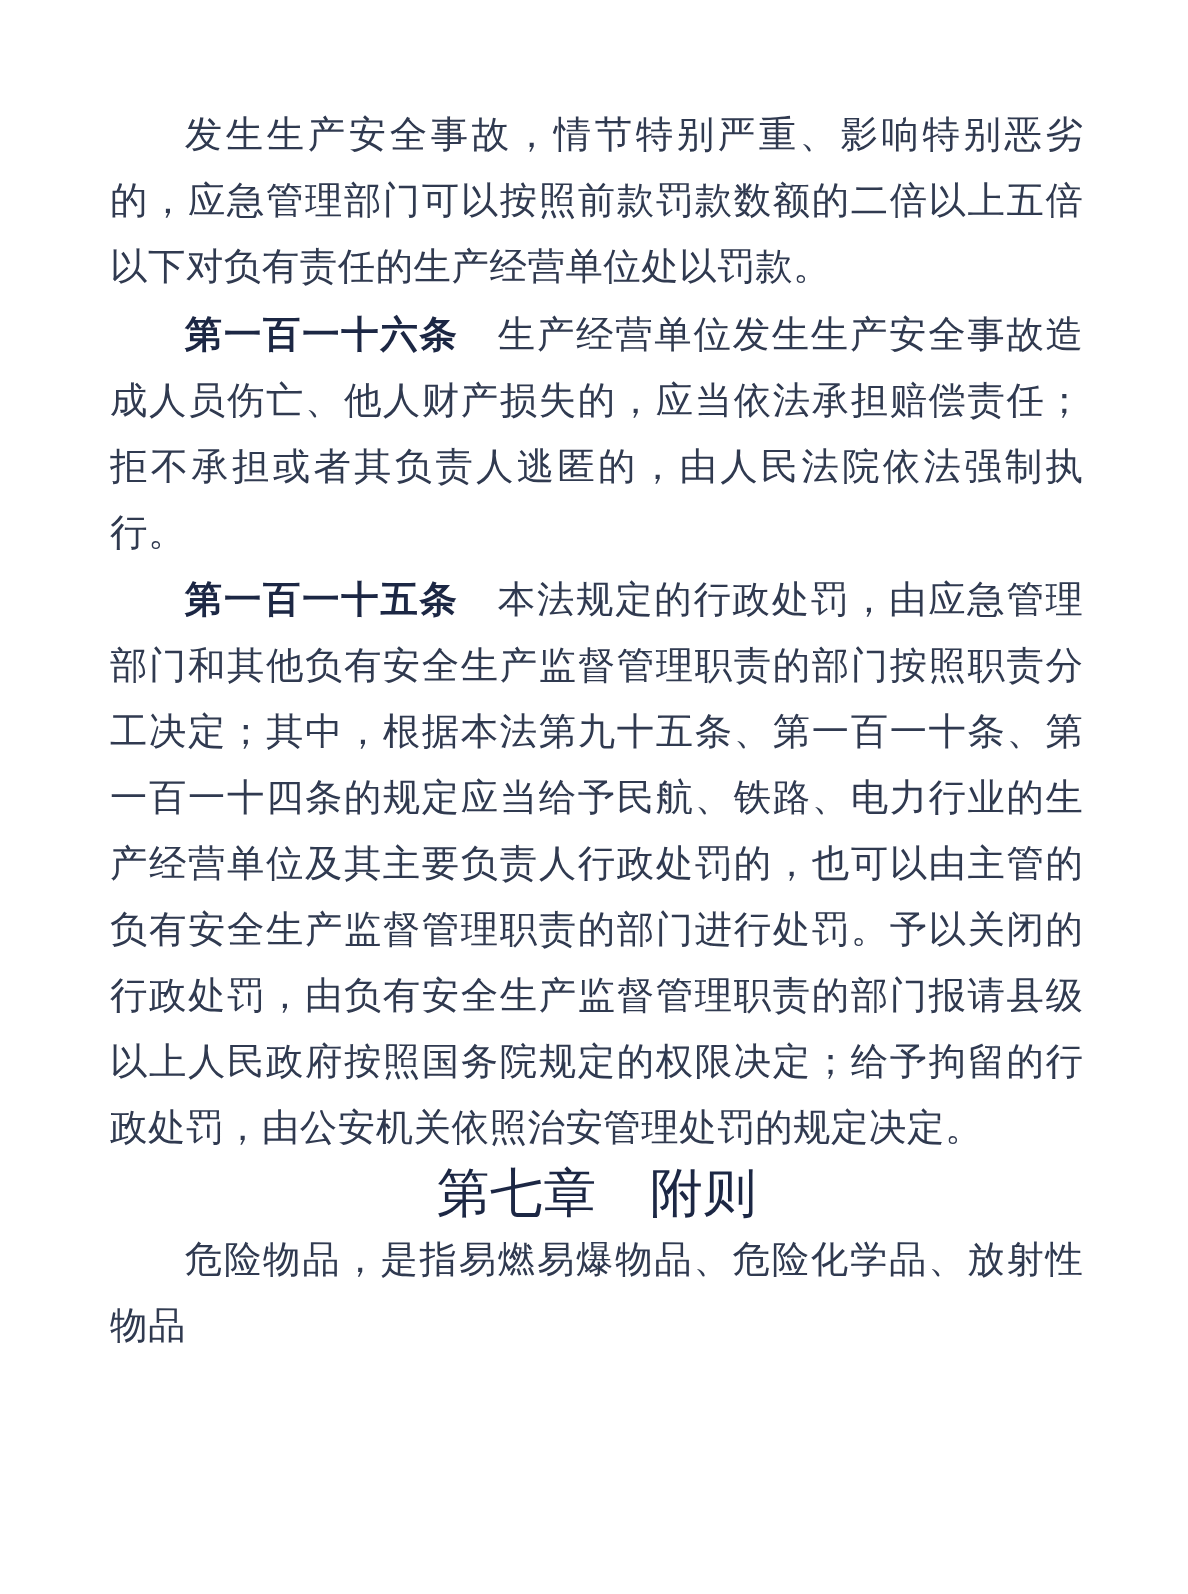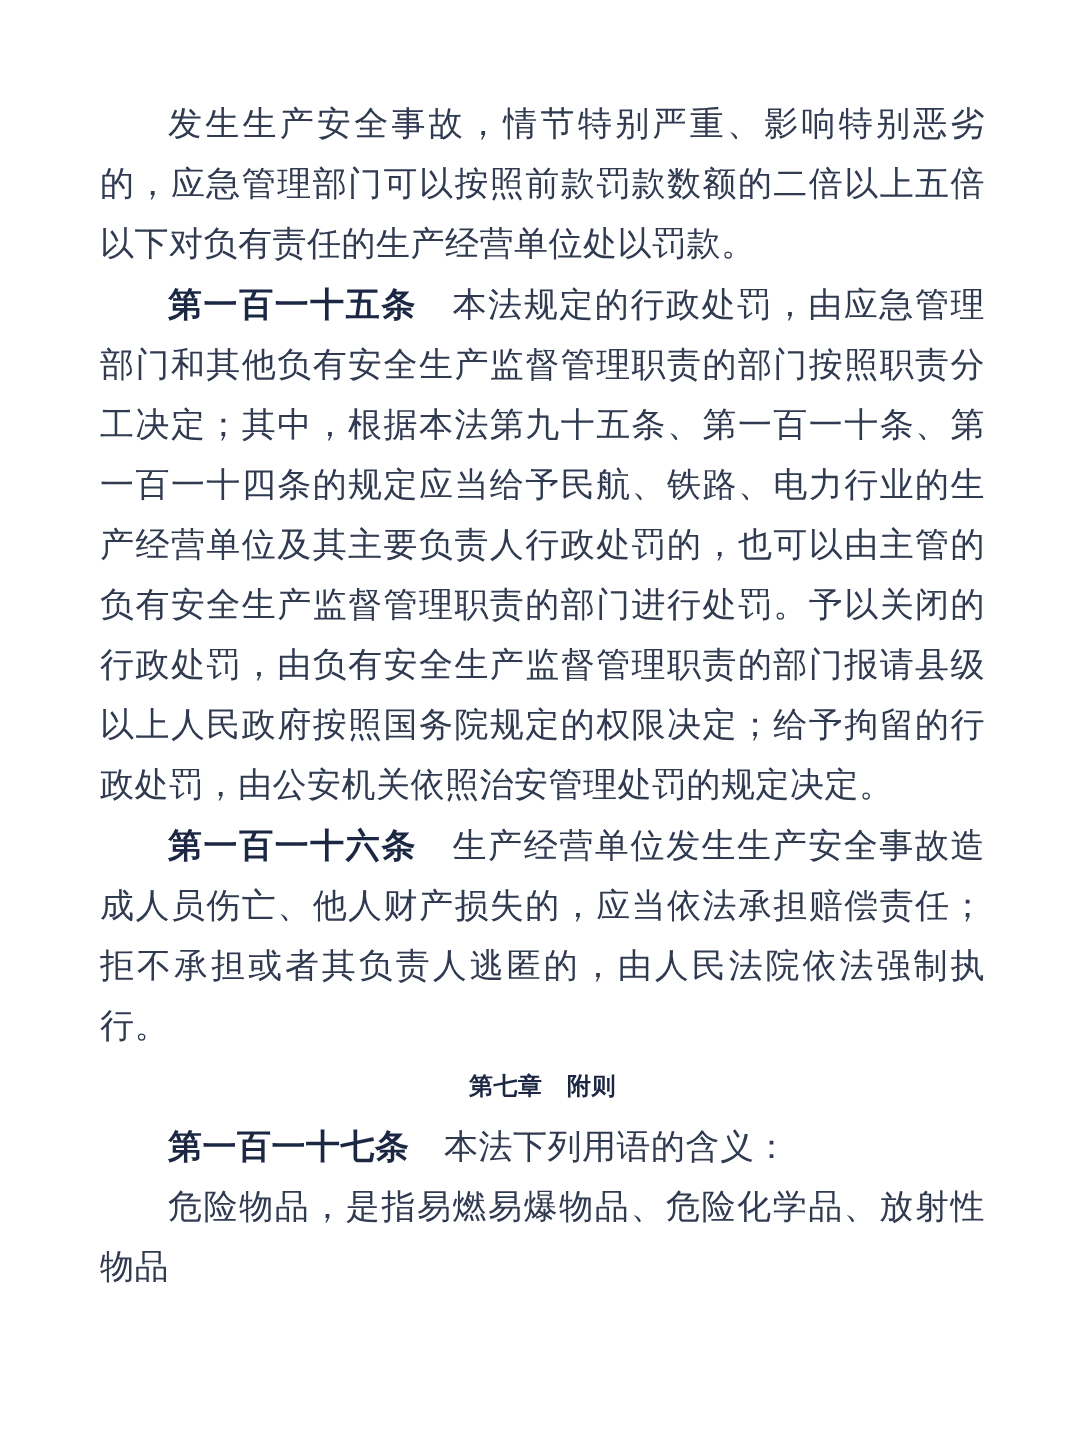--- a/index.html
+++ b/index.html
@@ -32,36 +32,35 @@
   .run-bold {
     font-family: "Liberation Sans", sans-serif;
     font-weight: bold;
     color: var(--bold-color, #1c2744);
   }
   .chapter {
     margin: 0;
     text-align: center;
     text-indent: 0;
     font-family: "Liberation Sans", sans-serif;
-    font-weight: bold;
-    font-size: 24px;
+    font-weight: normal;
+    font-size: 48px;
     color: var(--bold-color, #1c2744);
   }
 </style>
 </head>
 <body>
 
 <div class="page">
 
   <p class="para"><span>发生生产安全事故，情节特别严重、影响特别恶劣的，应急管理部门可以按照前款罚款数额的二倍以上五倍以下对负有责任的生产经营单位处以罚款。</span></p>
 
+  <p class="para"><span class="run-bold">第一百一十六条</span><span>　生产经营单位发生生产安全事故造成人员伤亡、他人财产损失的，应当依法承担赔偿责任；拒不承担或者其负责人逃匿的，由人民法院依法强制执行。</span></p>
+
   <p class="para"><span class="run-bold">第一百一十五条</span><span>　本法规定的行政处罚，由应急管理部门和其他负有安全生产监督管理职责的部门按照职责分工决定；其中，根据本法第九十五条、第一百一十条、第一百一十四条的规定应当给予民航、铁路、电力行业的生产经营单位及其主要负责人行政处罚的，也可以由主管的负有安全生产监督管理职责的部门进行处罚。予以关闭的行政处罚，由负有安全生产监督管理职责的部门报请县级以上人民政府按照国务院规定的权限决定；给予拘留的行政处罚，由公安机关依照治安管理处罚的规定决定。</span></p>
-
-  <p class="para"><span class="run-bold">第一百一十六条</span><span>　生产经营单位发生生产安全事故造成人员伤亡、他人财产损失的，应当依法承担赔偿责任；拒不承担或者其负责人逃匿的，由人民法院依法强制执行。</span></p>
 
 
   <p class="chapter"><span>第七章　附则</span></p>
 
-  <p class="para"><span class="run-bold">第一百一十七条</span><span>　本法下列用语的含义：</span></p>
 
   <p class="para"><span>危险物品，是指易燃易爆物品、危险化学品、放射性物品</span></p>
 
 </div>
 
 </body></html>

